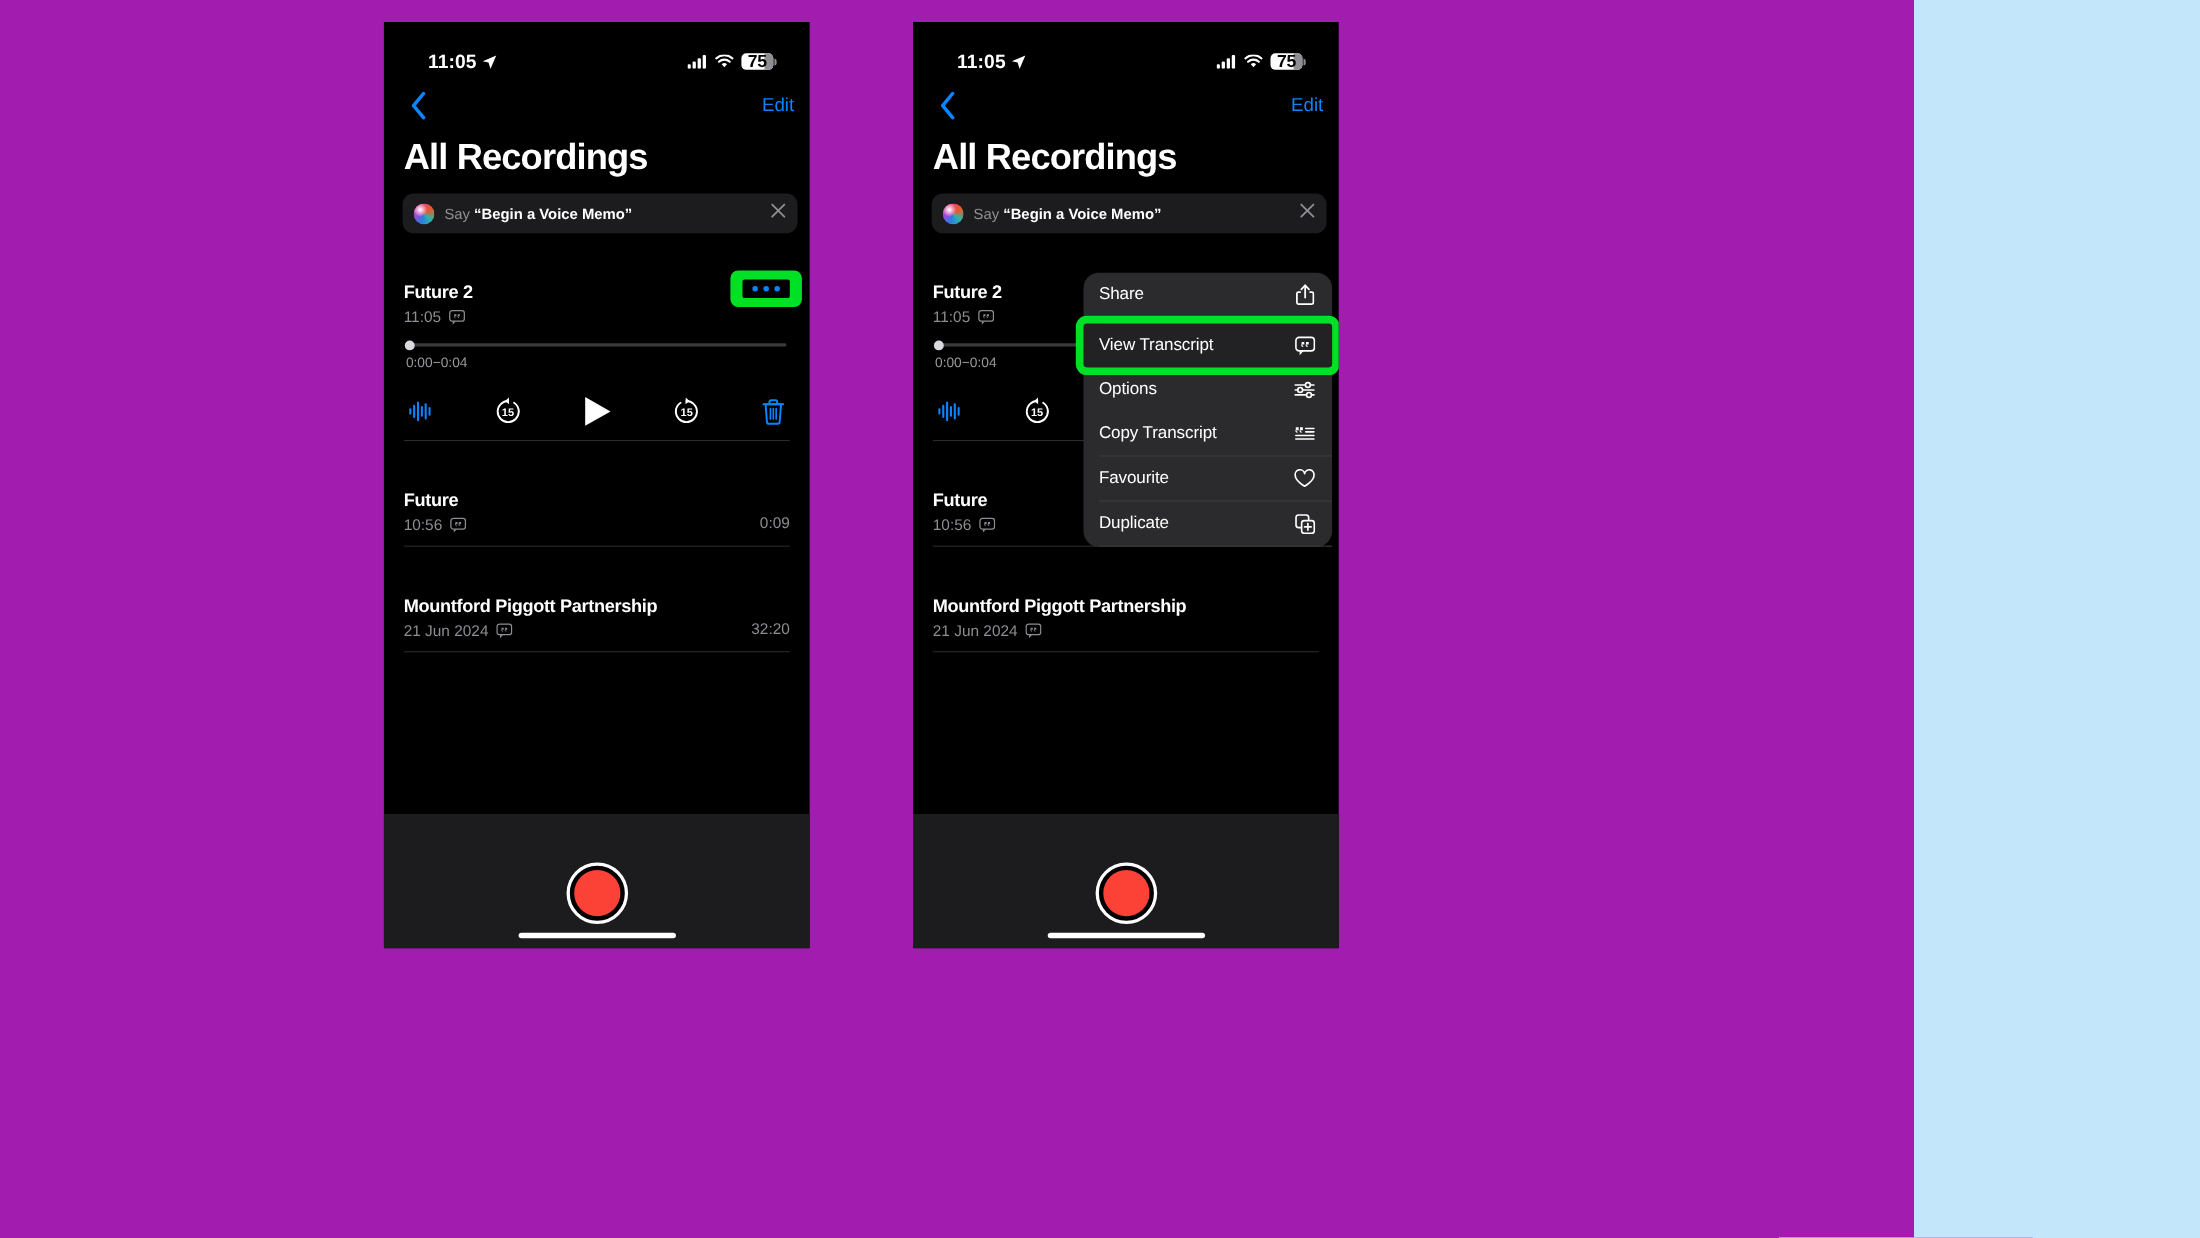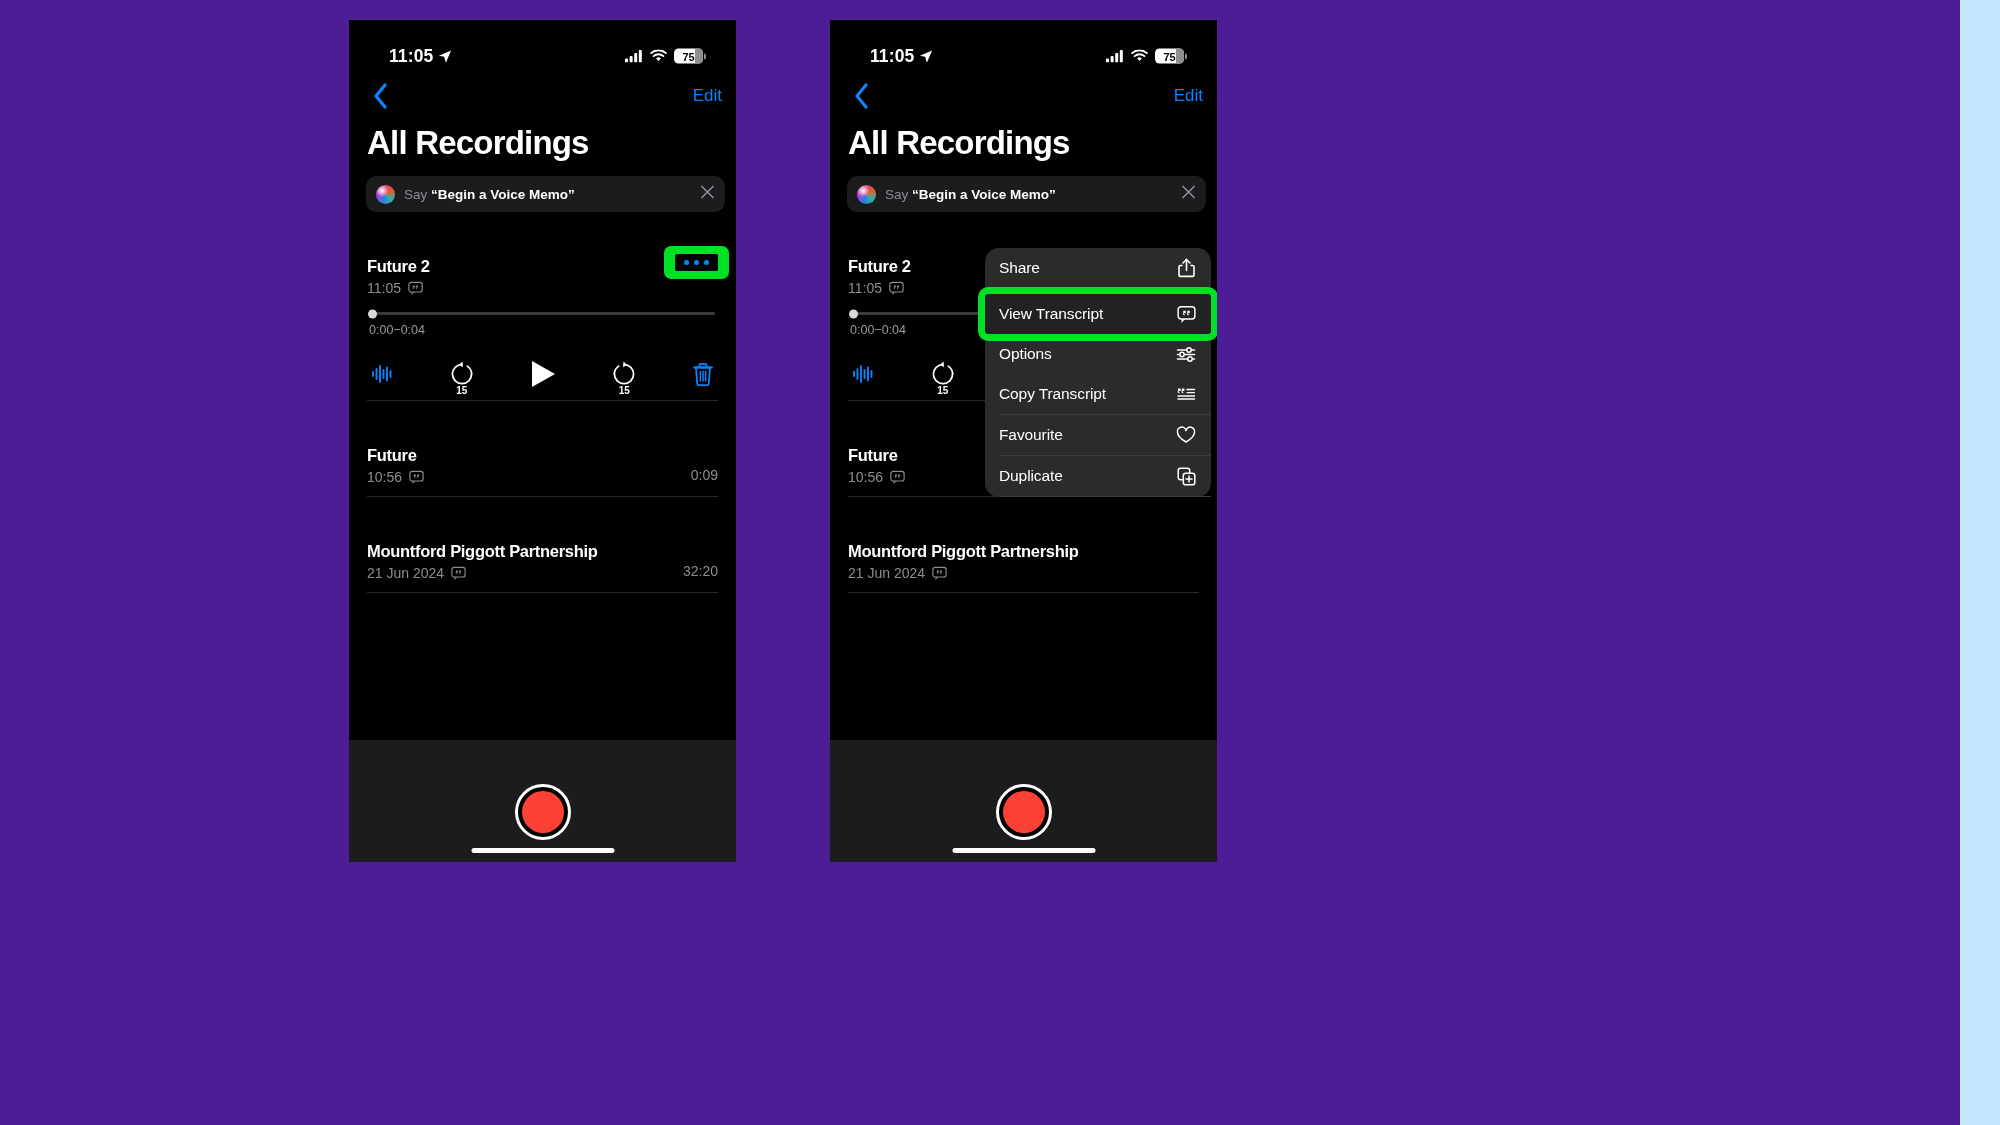--- a/index.html
+++ b/index.html
@@ -4,22 +4,22 @@
 <style>
   * { box-sizing: border-box; margin: 0; padding: 0; }
   html, body {
     width: 2000px; height: 1125px;
     background: #c3e6fb;
     font-family: "Liberation Sans", sans-serif;
     overflow: hidden;
   }
   .stage {
     position: relative;
-    width: 1960px; height: 1125px;
-    background: #4c1d95;
+    width: 1740px; height: 1125px;
+    background: #a21caf;
   }
 
   
   .phone {
     position: absolute;
     top: 20px;
     width: 387px;
     height: 842px;
     background: #000000;
     overflow: hidden;
@@ -68,21 +68,21 @@
     right: 0; top: 0;
     height: 100%;
     width: 27%;
     background: #8e8e93;
     border-radius: 0 4.5px 4.5px 0;
   }
   .batt-num {
     position: relative;
     z-index: 2;
     color: #000000;
-    font-size: 11px;
+    font-size: 16px;
     font-weight: bold;
     letter-spacing: -0.2px;
   }
   .batt-cap {
     position: absolute;
     right: -3px; top: 50%;
     transform: translateY(-50%);
     width: 2px; height: 6px;
     border-radius: 0 2px 2px 0;
     background: rgba(255,255,255,0.55);
@@ -256,21 +256,21 @@
     display: flex;
     align-items: center;
     justify-content: space-between;
     margin-top: 22px;
     padding: 0 2px;
   }
   .ctrl { cursor: pointer; display: flex; align-items: center; justify-content: center; }
   .skip-wrap { position: relative; width: 28px; height: 28px; }
   .skip-num {
     position: absolute;
-    left: 0; top: 15px; width: 100%; height: 100%;
+    left: 0; top: 0; width: 100%; height: 100%;
     display: flex; align-items: center; justify-content: center;
     color: #ffffff;
     font-size: 10px;
     font-weight: bold;
     padding-top: 2px;
   }
 
   
   .footer {
     position: absolute;

